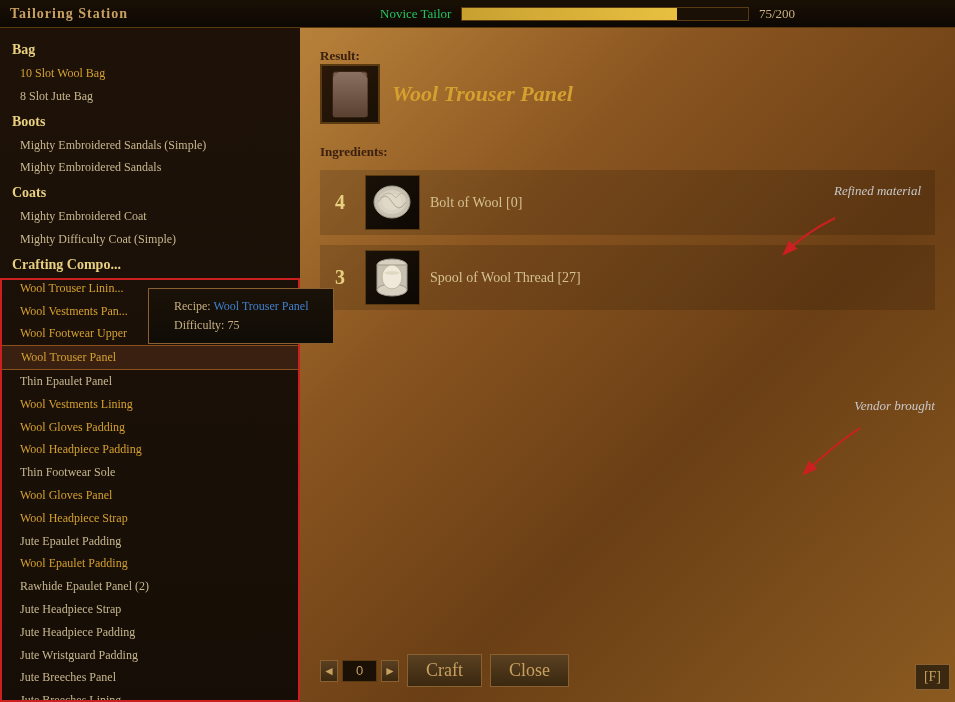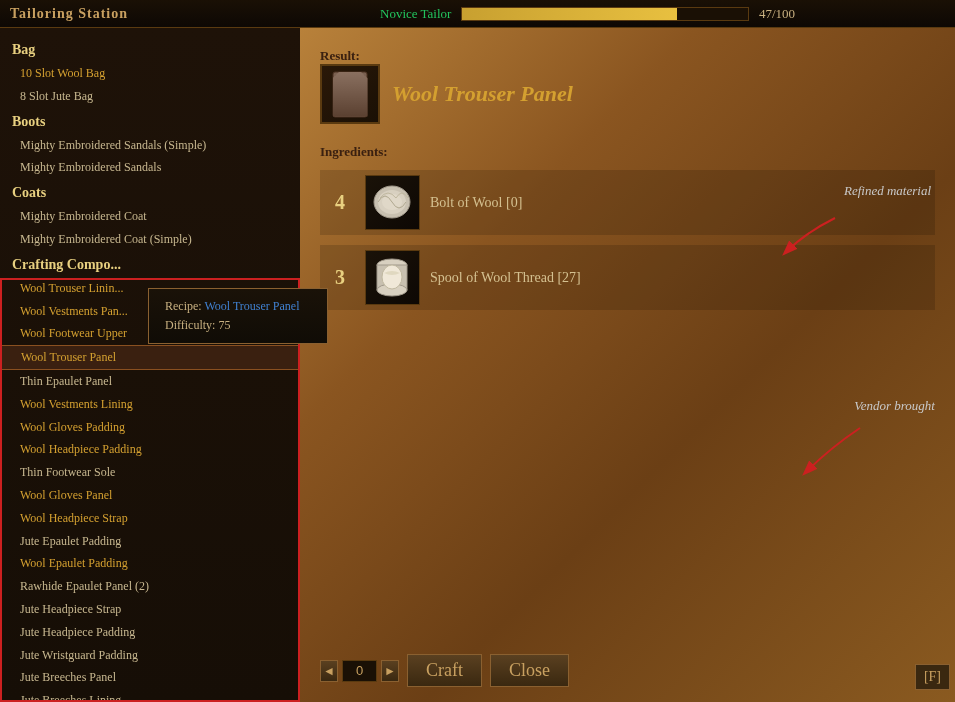--- a/index.html
+++ b/index.html
@@ -93,21 +93,21 @@
       color: #d4a030;
     }
 
     
     .tooltip {
       position: absolute;
       top: 288px;
       left: 148px;
       background: linear-gradient(to bottom, #1a1208, #100c06);
       border: 1px solid #8a6030;
-      padding: 8px 16px;
+      padding: 8px 25px;
       z-index: 10;
       min-width: 180px;
     }
 
     .tooltip-text {
       color: #c8b080;
       font-size: 12px;
       line-height: 1.6;
     }
 
@@ -378,21 +378,21 @@
 
 <div class="title-bar">
   <span class="title-bar-text">Tailoring Station</span>
 </div>
 
 <div class="xp-bar-container">
   <span class="xp-label">Novice Tailor</span>
   <div class="xp-bar">
     <div class="xp-fill" style="width: 75%"></div>
   </div>
-  <span class="xp-text">47/100</span>
+  <span class="xp-text">75/200</span>
 </div>
 
 <div class="left-panel">
   <div class="left-panel-inner">
 
     <div class="category-header">
       <span>Bag</span>
       <span class="category-arrow">▼</span>
     </div>
     <div class="recipe-item yellow">10 Slot Wool Bag</div>
@@ -403,21 +403,21 @@
       <span class="category-arrow">▼</span>
     </div>
     <div class="recipe-item white">Mighty Embroidered Sandals (Simple)</div>
     <div class="recipe-item white">Mighty Embroidered Sandals</div>
 
     <div class="category-header">
       <span>Coats</span>
       <span class="category-arrow">▼</span>
     </div>
     <div class="recipe-item white">Mighty Embroidered Coat</div>
-    <div class="recipe-item white">Mighty Embroidered Coat (Simple)</div>
+    <div class="recipe-item white">Mighty Difficulty Coat (Simple)</div>
 
     <div class="category-header">
       <span>Crafting Compo...</span>
       <span class="category-arrow">▼</span>
     </div>
     <div class="recipe-item yellow">Wool Trouser Linin...</div>
     <div class="recipe-item yellow">Wool Vestments Pan...</div>
     <div class="recipe-item yellow">Wool Footwear Upper</div>
     <div class="recipe-item yellow selected">Wool Trouser Panel</div>
     <div class="recipe-item white">Thin Epaulet Panel</div>
@@ -493,21 +493,21 @@
         <ellipse cx="22" cy="10" rx="15" ry="6" fill="#d8d0c0" stroke="#a0988a" stroke-width="1"></ellipse>
         <rect x="7" y="10" width="30" height="25" fill="#c8c0b0" stroke="#a0988a" stroke-width="1"></rect>
         <ellipse cx="22" cy="35" rx="15" ry="6" fill="#d8d0c0" stroke="#a0988a" stroke-width="1"></ellipse>
         <ellipse cx="22" cy="22" rx="10" ry="12" fill="#f0e8d8" stroke="#c0b8a0" stroke-width="1"></ellipse>
         <path d="M14 18 Q22 14 30 18 Q22 22 14 18Z" fill="#e0d8c0"></path>
       </svg>
     </div>
     <span class="ingredient-name">Spool of Wool Thread [27]</span>
   </div>
 
-  <div class="annotation" style="top: 155px; right: 24px;">
+  <div class="annotation" style="top: 155px; right: 34px;">
     <span>Refined material</span>
   </div>
 
   <svg class="arrow-refined" width="120" height="60" viewBox="0 0 120 60">
     <defs>
       <marker id="arrowhead1" markerWidth="8" markerHeight="6" refX="6" refY="3" orient="auto">
         <polygon points="0 0, 8 3, 0 6" fill="#cc2020"></polygon>
       </marker>
     </defs>
     <path d="M110 5 Q80 20 60 40" stroke="#cc2020" stroke-width="2" fill="none" marker-end="url(#arrowhead1)"></path>

